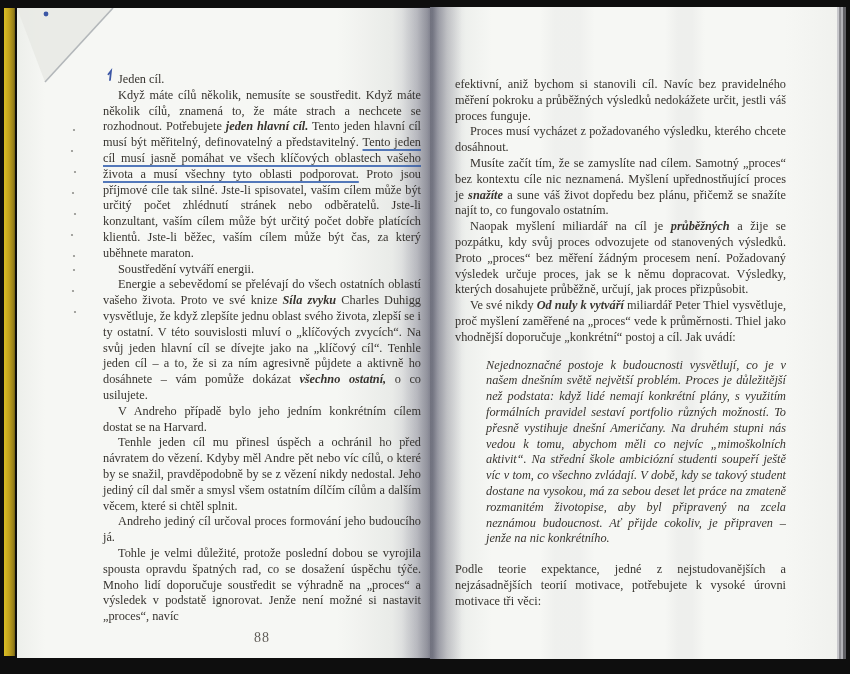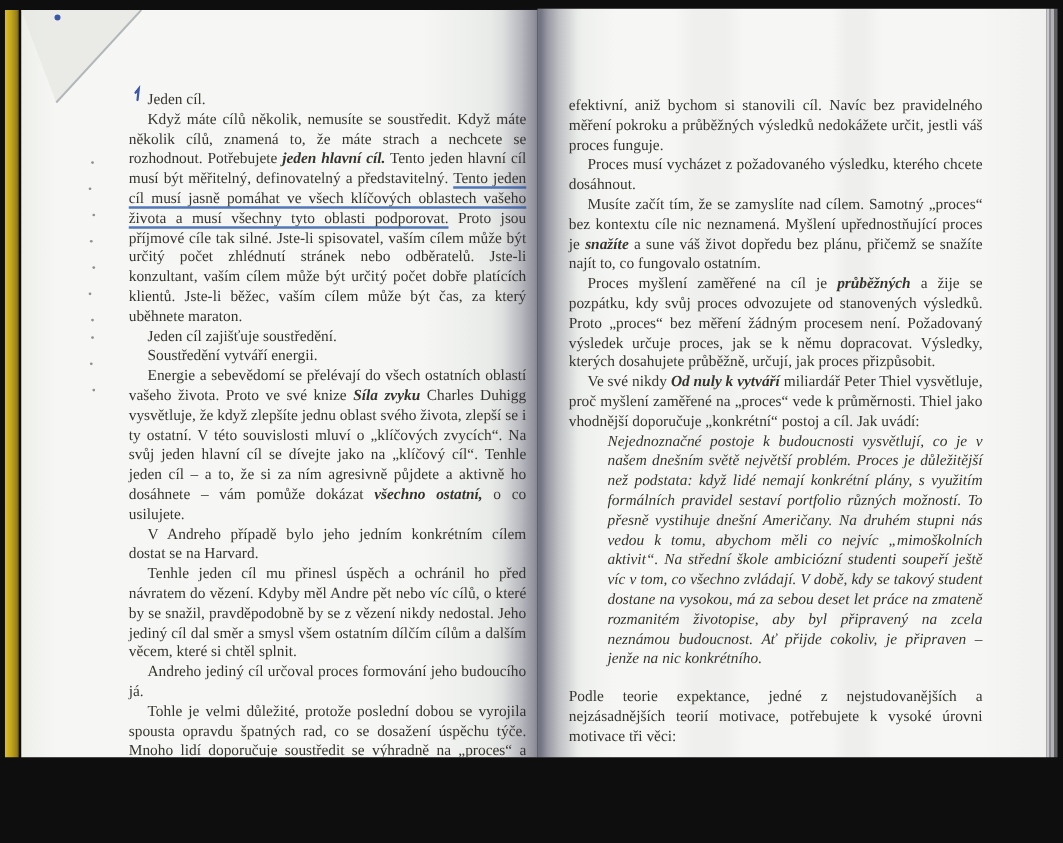--- a/index.html
+++ b/index.html
@@ -1,17 +1,17 @@
 <!DOCTYPE html>
 <html lang="cs"><head>
 <meta charset="utf-8">
 <style>
   html,body { margin:0; padding:0; background:#0e0e0e; }
   .canvas {
-    position:relative; width:850px; height:606px;
+    position:relative; width:850px; height:674px;
     background:#0e0e0e; overflow:hidden;
     font-family:"Liberation Serif", "DejaVu Serif", serif;
   }
   
   .cover-edge {
     position:absolute; left:4px; top:8px; width:11px; height:648px;
     background:linear-gradient(90deg,#d9bd26 0%,#c3a41d 45%,#97801a 85%,#6e5d12 100%);
   }
   
   .page { position:absolute; top:8px; height:650px; }
@@ -41,21 +41,21 @@
   
   .text-block { position:absolute; color:#37342f; }
   .left-text  { left:86px; top:64px; width:318px; }
   .right-text { left:25px; top:70px; width:331px; }
   p.para {
     margin:0; font-size:12.3px; line-height:15.8px;
     text-align:justify; text-indent:15px;
     hyphens:auto; -webkit-hyphens:auto;
   }
   p.noindent { text-indent:0; }
-  p.quote { font-style:italic; text-indent:0; margin:0 0 14px 31px; }
+  p.quote { font-style:italic; text-indent:0; margin:12px 0 14px 31px; }
   p.gap-before { margin-top:15px; }
   .italic { font-style:italic;font-weight:bold; }
   .pen-underline {
     text-decoration-line:underline;
     text-decoration-color:rgba(68,108,180,0.92);
     text-decoration-thickness:1.6px;
     text-underline-offset:2.6px;
   }
   .page-number {
     position:absolute; text-align:center; font-size:14px;
@@ -69,21 +69,20 @@
 <body>
 
 <div class="canvas">
 
   <div class="cover-edge"></div>
 
   <div class="page left-page">
     <div class="text-block left-text">
         <p class="para"><span>Jeden cíl.</span></p>
         <p class="para"><span>Když máte cílů několik, nemusíte se soustředit. Když máte několik cílů, znamená to, že máte strach a nechcete se rozhodnout. Potřebujete </span><span class="italic">jeden hlavní cíl.</span><span> Tento jeden hlavní cíl musí být měřitelný, definovatelný a představitelný. </span><span class="pen-underline">Tento jeden cíl musí jasně pomáhat ve všech klíčových oblastech vašeho života a musí všechny tyto oblasti podporovat.</span><span> Proto jsou příjmové cíle tak silné. Jste-li spisovatel, vaším cílem může být určitý počet zhlédnutí stránek nebo odběratelů. Jste-li konzultant, vaším cílem může být určitý počet dobře platících klientů. Jste-li běžec, vaším cílem může být čas, za který uběhnete maraton.</span></p>
-        <p class="para"><span>Jeden cíl zajišťuje soustředění.</span></p>
         <p class="para"><span>Soustředění vytváří energii.</span></p>
         <p class="para"><span>Energie a sebevědomí se přelévají do všech ostatních oblastí vašeho života. Proto ve své knize </span><span class="italic">Síla zvyku</span><span> Charles Duhigg vysvětluje, že když zlepšíte jednu oblast svého života, zlepší se i ty ostatní. V této souvislosti mluví o „klíčových zvycích“. Na svůj jeden hlavní cíl se dívejte jako na „klíčový cíl“. Tenhle jeden cíl – a to, že si za ním agresivně půjdete a aktivně ho dosáhnete – vám pomůže dokázat </span><span class="italic">všechno ostatní,</span><span> o co usilujete.</span></p>
         <p class="para"><span>V Andreho případě bylo jeho jedním konkrétním cílem dostat se na Harvard.</span></p>
         <p class="para"><span>Tenhle jeden cíl mu přinesl úspěch a ochránil ho před návratem do vězení. Kdyby měl Andre pět nebo víc cílů, o které by se snažil, pravděpodobně by se z vězení nikdy nedostal. Jeho jediný cíl dal směr a smysl všem ostatním dílčím cílům a dalším věcem, které si chtěl splnit.</span></p>
         <p class="para"><span>Andreho jediný cíl určoval proces formování jeho budoucího já.</span></p>
         <p class="para"><span>Tohle je velmi důležité, protože poslední dobou se vyrojila spousta opravdu špatných rad, co se dosažení úspěchu týče. Mnoho lidí doporučuje soustředit se výhradně na „proces“ a výsledek v podstatě ignorovat. Jenže není možné si nastavit „proces“, navíc</span></p>
       </div>
     <div class="page-number">88</div>
 
     <svg class="annotation-layer" width="413" height="650" viewBox="0 0 413 650">
@@ -105,21 +104,21 @@
       </g>
     </svg>
   </div>
 
   <div class="page right-page">
     <div class="scan-streaks"></div>
     <div class="text-block right-text">
         <p class="para noindent"><span>efektivní, aniž bychom si stanovili cíl. Navíc bez pravidelného měření pokroku a průběžných výsledků nedokážete určit, jestli váš proces funguje.</span></p>
         <p class="para"><span>Proces musí vycházet z požadovaného výsledku, kterého chcete dosáhnout.</span></p>
         <p class="para"><span>Musíte začít tím, že se zamyslíte nad cílem. Samotný „proces“ bez kontextu cíle nic neznamená. Myšlení upřednostňující proces je </span><span class="italic">snažíte</span><span> a sune váš život dopředu bez plánu, přičemž se snažíte najít to, co fungovalo ostatním.</span></p>
-        <p class="para"><span>Proces myšlení zaměřené na cíl je </span><span class="italic">průběžných</span><span> a žije se pozpátku, kdy svůj proces odvozujete od stanovených výsledků. Proto „proces“ bez měření žádným procesem není. Požadovaný výsledek určuje proces, jak se k němu dopracovat. Výsledky, kterých dosahujete průběžně, určují, jak proces přizpůsobit.</span></p>
+        <p class="para"><span>Naopak myšlení miliardář na cíl je </span><span class="italic">průběžných</span><span> a žije se pozpátku, kdy svůj proces odvozujete od stanovených výsledků. Proto „proces“ bez měření žádným procesem není. Požadovaný výsledek určuje proces, jak se k němu dopracovat. Výsledky, kterých dosahujete průběžně, určují, jak proces přizpůsobit.</span></p>
         <p class="para"><span>Ve své nikdy </span><span class="italic">Od nuly k vytváří</span><span> miliardář Peter Thiel vysvětluje, proč myšlení zaměřené na „proces“ vede k průměrnosti. Thiel jako vhodnější doporučuje „konkrétní“ postoj a cíl. Jak uvádí:</span></p>
         <p class="para quote"><span>Nejednoznačné postoje k budoucnosti vysvětlují, co je v našem dnešním světě největší problém. Proces je důležitější než podstata: když lidé nemají konkrétní plány, s využitím formálních pravidel sestaví portfolio různých možností. To přesně vystihuje dnešní Američany. Na druhém stupni nás vedou k tomu, abychom měli co nejvíc „mimoškolních aktivit“. Na střední škole ambiciózní studenti soupeří ještě víc v tom, co všechno zvládají. V době, kdy se takový student dostane na vysokou, má za sebou deset let práce na zmateně rozmanitém životopise, aby byl připravený na zcela neznámou budoucnost. Ať přijde cokoliv, je připraven – jenže na nic konkrétního.</span></p>
         <p class="para noindent gap-before"><span>Podle teorie expektance, jedné z nejstudovanějších a nejzásadnějších teorií motivace, potřebujete k vysoké úrovni motivace tři věci:</span></p>
       </div>
   </div>
 
   <div class="gutter-shadow"></div>
   <div class="page-edge-right"></div>
 
 </div>

